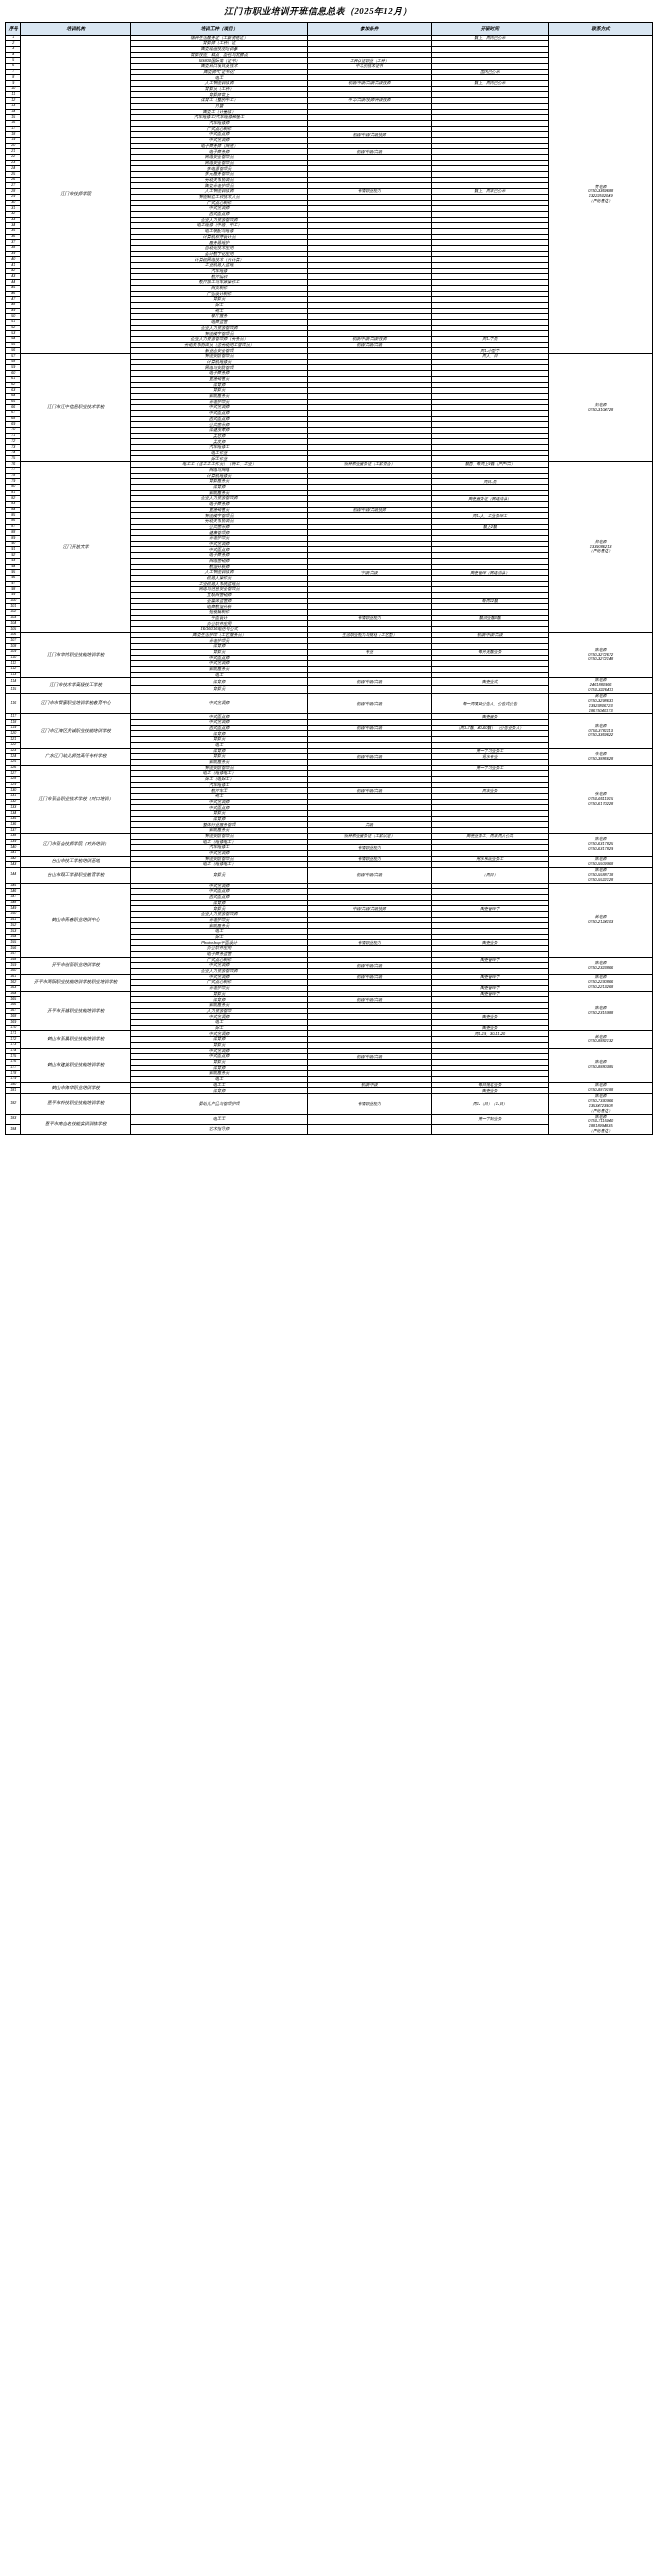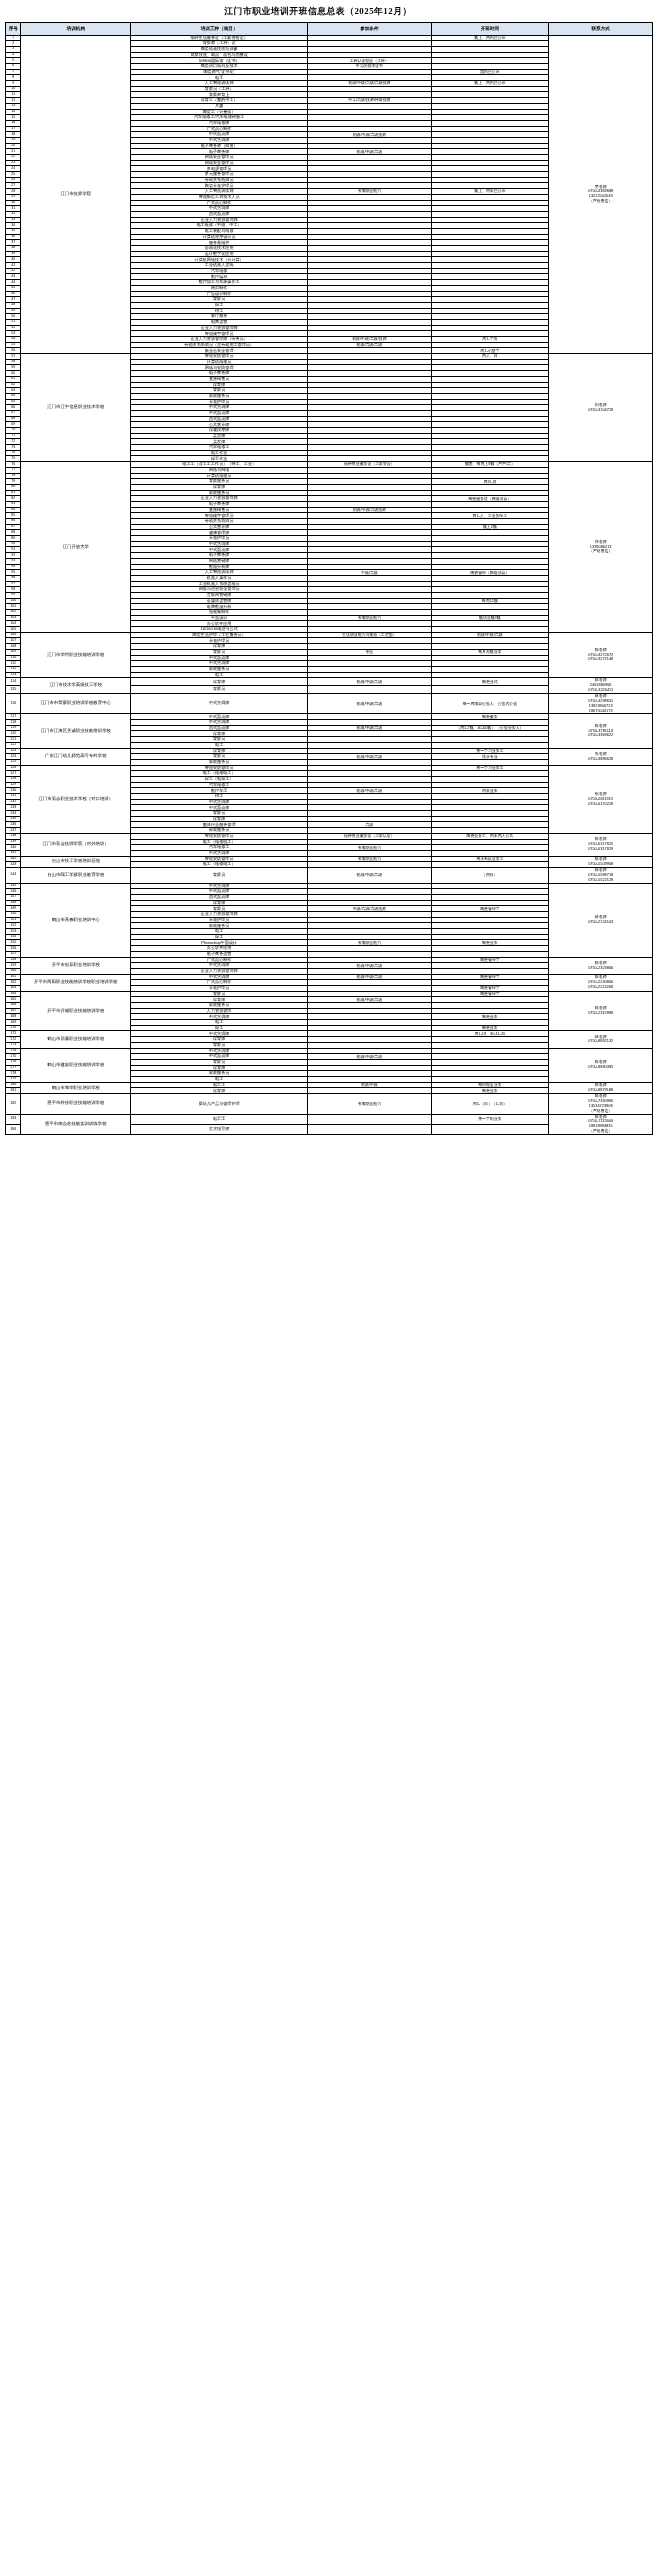--- a/index.html
+++ b/index.html
@@ -1,17 +1,17 @@
 <!DOCTYPE html>
 <html style="font-size:8.2px"><head>
 <meta charset="utf-8">
 <style>
   html,body{margin:0;padding:0;background:#fff;}
   body{font-family:"Liberation Sans","DejaVu Sans",sans-serif;width:659px;}
-  .page{width:636px;padding:3.1px 5.2px 15.5px 5.2px;box-sizing:border-box;}
+  .page{width:636px;padding:3.1px 5.2px 15.5px 5.2px;box-sizing:border-box;font-style:italic;}
   .doc-title{text-align:center;font-size:8.8px;font-weight:bold;letter-spacing:0.5px;margin:3.1px 0 4.1px 0;font-family:"Liberation Serif","DejaVu Serif",serif;}
   table{border-collapse:collapse;width:648px;table-layout:fixed;}
   th,td{border:0.5px solid #000;font-size:3.9px;line-height:1.05;padding:0;text-align:center;vertical-align:middle;word-break:break-all;}
   thead th{background:#d9e6f2;font-weight:bold;font-size:4.6px;height:11.3px;}
   col.c0{width:13.4px;}
   col.c1{width:96px;}
   col.c2{width:155px;}
   col.c3{width:108px;}
   col.c4{width:103px;}
   col.c6{width:91px;}

